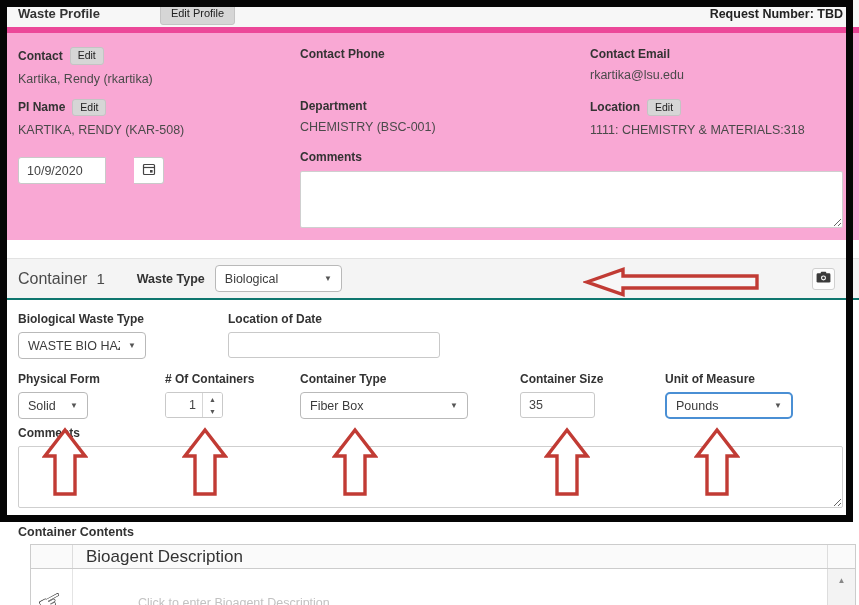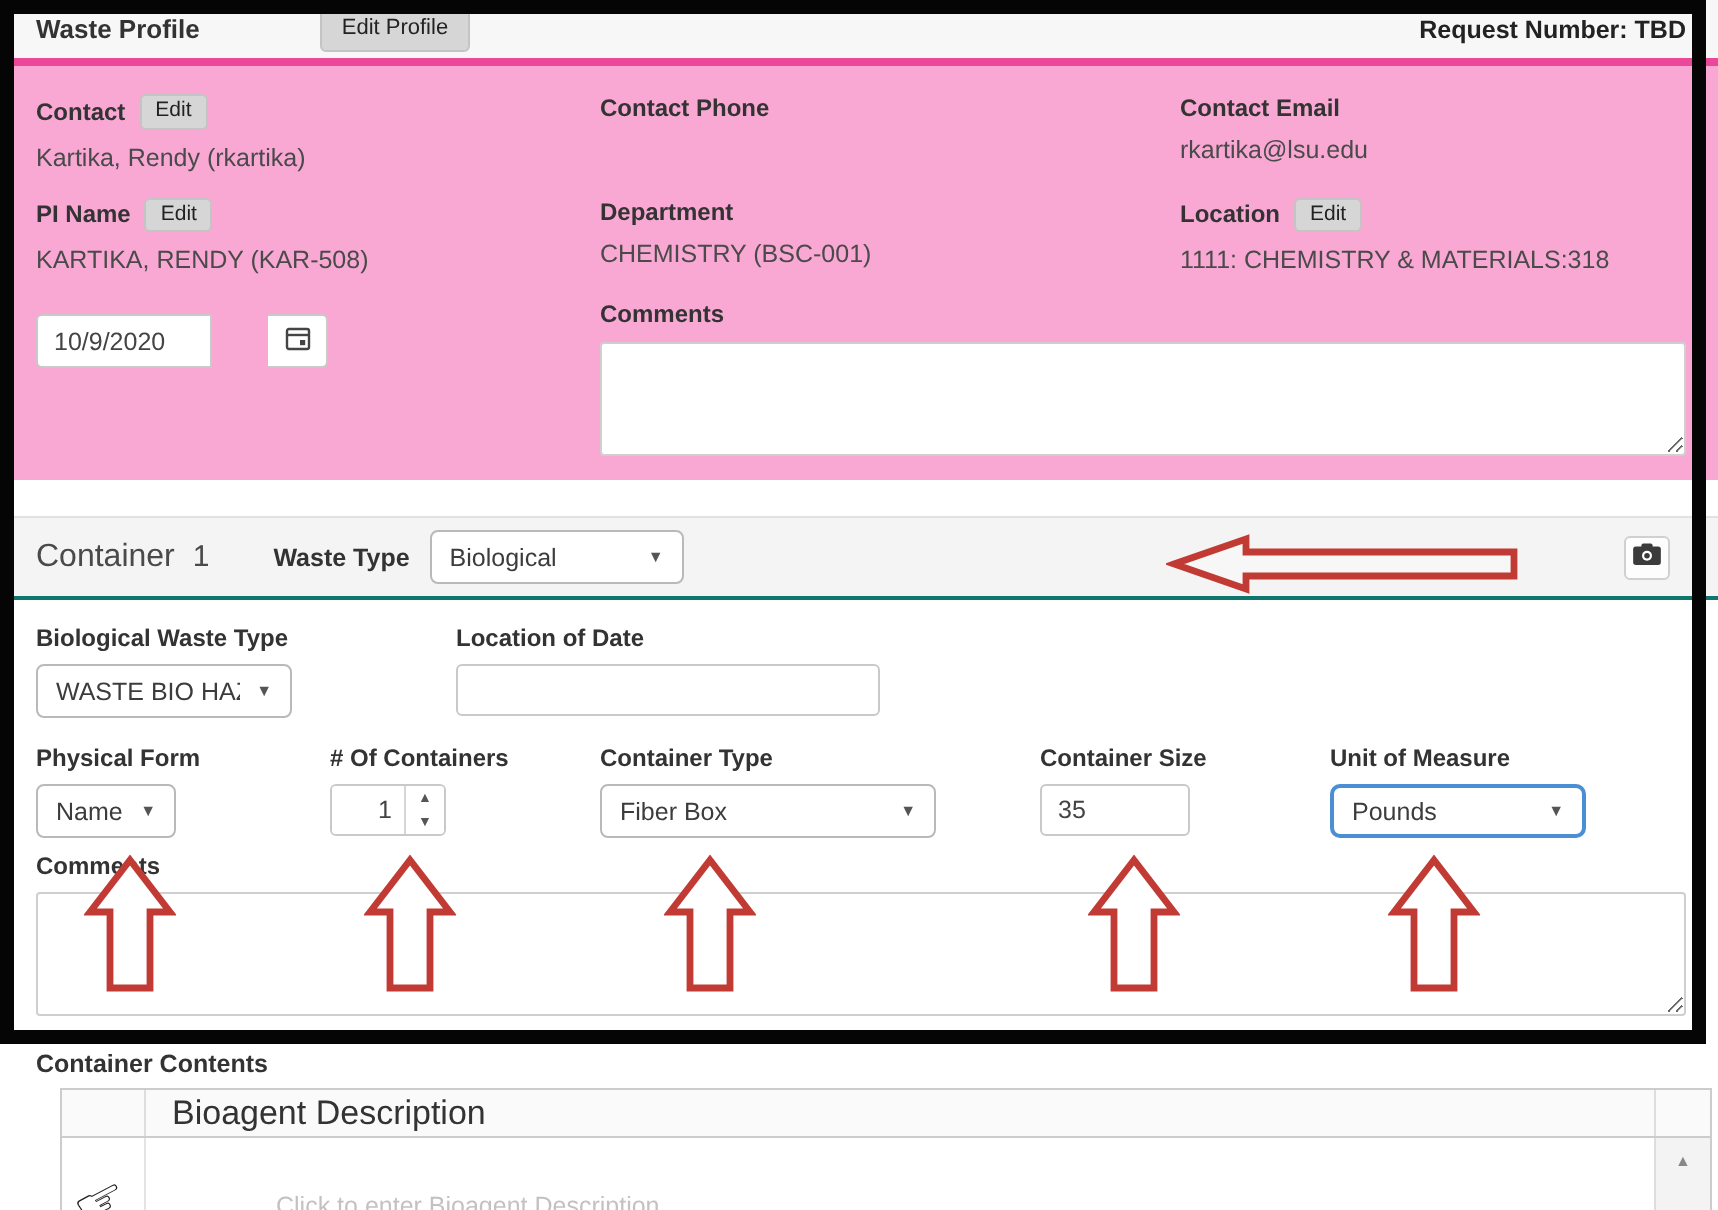--- a/index.html
+++ b/index.html
@@ -6,21 +6,21 @@
   html, body { width: 859px; height: 605px; overflow: hidden; }
   body {
     font-family: "Liberation Sans", "DejaVu Sans", sans-serif;
     font-size: 13px; color: #333; background: #fff;
   }
   .page { position: relative; width: 859px; height: 605px; background: #fff; }
 
   
   .top-header {
     height: 33px; display: flex; align-items: center;
-    padding: 0 14px 0 18px; background: #f7f7f7; border-bottom: 4px solid #ec4899;
+    padding: 0 14px 0 18px; background: #f7f7f7; border-bottom: 6px solid #ec4899;
   }
   .page-title { font-weight: bold; font-size: 13px; color: #333; }
   .gbtn {
     font-family: inherit; font-size: 11px; color: #222;
     background: #d6d6d6; border: 1px solid #c4c4c4; border-radius: 3px;
     padding: 3px 9px; cursor: pointer; line-height: 1.1;
   }
   .btn-editprofile { margin-left: 60px; padding: 4px 10px; }
   .req-num { margin-left: auto; font-weight: bold; font-size: 12.5px; color: #222; padding-right: 2px; }
   .req-num b { font-weight: bold; }
@@ -220,21 +220,21 @@
           <span>Location of Date</span>
         </div>
       <input class="txt-input ctl" style="width: 212px;" type="text" value="">
     </div>
 
     <div class="abs" style="left:18px; top:72px;">
       <div class="field-label">
           <span>Physical Form</span>
         </div>
       <span class="sel ctl" style="width:70px;">
-        <span>Name</span>
+        <span>Solid</span>
         <span class="caret">▼</span>
       </span>
     </div>
     <div class="abs" style="left:165px; top:72px;">
       <div class="field-label">
           <span># Of Containers</span>
         </div>
       <span class="spinner ctl">
         <input class="spin-val" type="text" value="1" style="">
         <span class="spin-btns">

